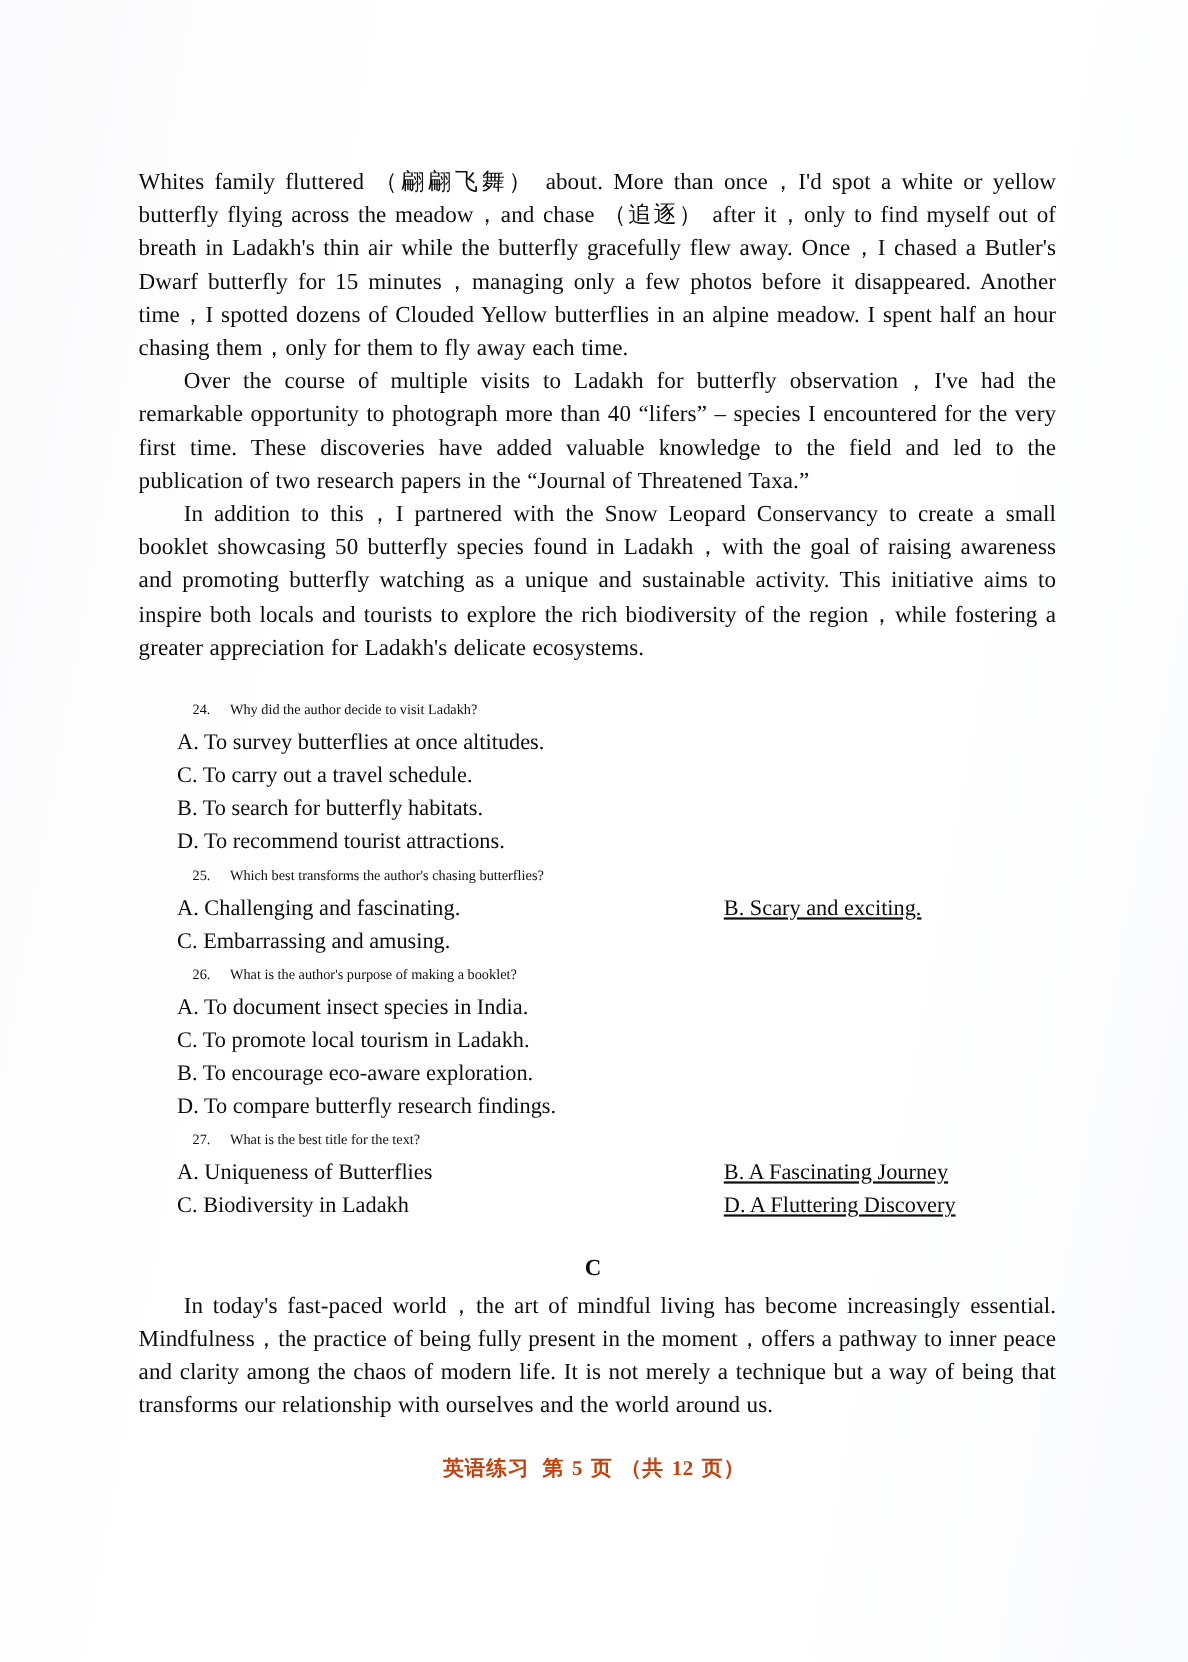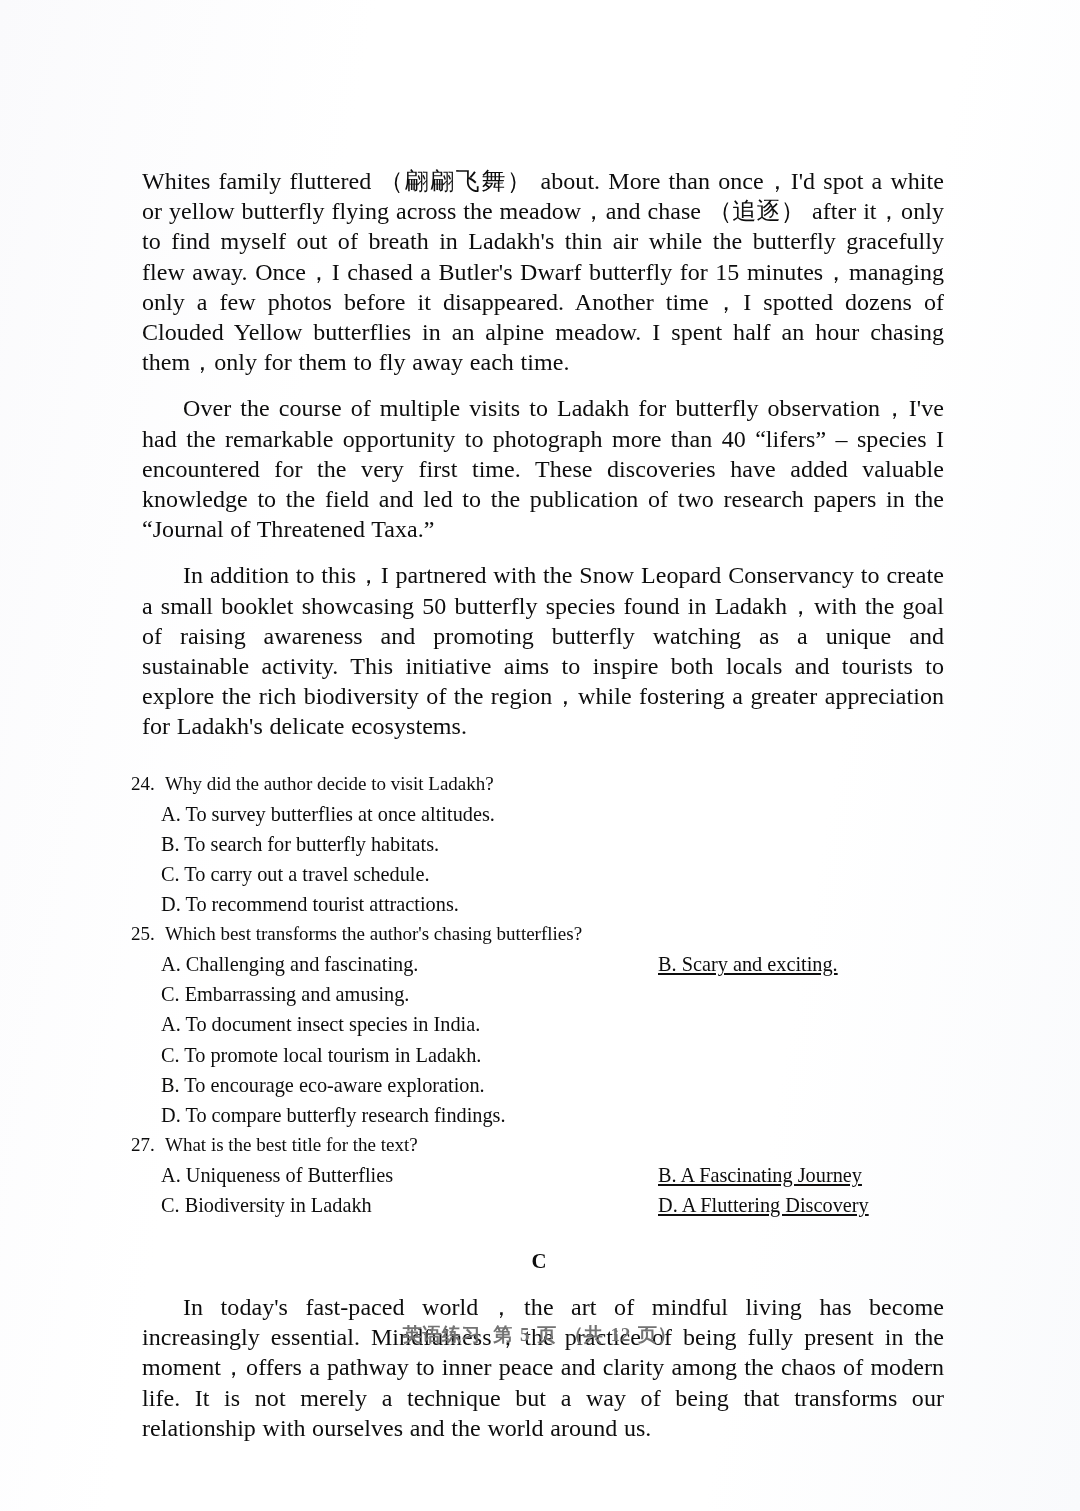--- a/index.html
+++ b/index.html
@@ -26,47 +26,48 @@
   }
 
   .content {
     position: absolute;
     left: 126px;
     top: 150px;
     width: 834px;
   }
 
   p.para {
-    margin: 16px;
+    margin: 0;
     text-align: justify;
     text-justify: inter-word;
-    font-size: 24px;
+    font-size: 21px;
     line-height: 30.2px;
     letter-spacing: 0.05px;
     word-spacing: 0.6px;
   }
   p.para.indent {
     text-indent: 41px;
   }
   p.para + p.para {
     margin-top: 0px;
   }
 
   
   .questions {
     margin-top: 27px;
   }
   .q-block {
     margin-bottom: 0px;
   }
   .q-stem {
-    font-size: 19px;
+    font-size: 13px;
     line-height: 30.1px;
     padding-left: 5px;
     white-space: nowrap;
+    margin-left: 44px;
   }
   .q-num {
     display: inline-block;
     width: 34px;
   }
   .opt-row {
     display: flex;
     font-size: 20.3px;
     line-height: 30.1px;
   }
@@ -101,21 +102,21 @@
   .footer {
     position: absolute;
     left: 0;
     right: 0;
     top: 1322px;
     text-align: center;
     font-family: "DejaVu Sans", sans-serif;
     font-size: 19px;
     font-weight: bold;
     letter-spacing: 0.6px;
-    color: #737373;
+    color: #c2410c;
   }
   .footer .f-sep { display: inline-block; width: 12px; }
   .footer .f-en {
     font-family: "Liberation Serif", "DejaVu Serif", serif;
     font-weight: bold;
   }
 </style>
 </head>
 <body>
 
@@ -133,24 +134,24 @@
 
     <div class="q-block">
       <div class="q-stem">
         <span class="q-num">24.</span><span>Why did the author decide to visit Ladakh?</span>
       </div>
       <div class="opt-stack">
         <div class="opt-row">
           <span class="opt-col">A. To survey butterflies at once altitudes.</span>
         </div>
         <div class="opt-row">
+          <span class="opt-col">C. To carry out a travel schedule.</span>
+        </div>
+        <div class="opt-row">
           <span class="opt-col">B. To search for butterfly habitats.</span>
-        </div>
-        <div class="opt-row">
-          <span class="opt-col">C. To carry out a travel schedule.</span>
         </div>
         <div class="opt-row">
           <span class="opt-col">D. To recommend tourist attractions.</span>
         </div>
       </div>
     </div>
 
     <div class="q-block">
       <div class="q-stem">
         <span class="q-num">25.</span><span>Which best transforms the author's chasing butterflies?</span>
@@ -160,20 +161,23 @@
           <span class="opt-col col-a">A. Challenging and fascinating.</span>
           <span class="opt-col col-b">B. Scary and exciting.</span>
         </div>
         <div class="opt-row">
           <span class="opt-col col-a">C. Embarrassing and amusing.</span>
         </div>
       </div>
     </div>
 
     <div class="q-block">
+      <div class="q-stem">
+        <span class="q-num">26.</span><span>What is the author's purpose of making a booklet?</span>
+      </div>
       <div class="opt-stack">
         <div class="opt-row">
           <span class="opt-col">A. To document insect species in India.</span>
         </div>
         <div class="opt-row">
           <span class="opt-col">C. To promote local tourism in Ladakh.</span>
         </div>
         <div class="opt-row">
           <span class="opt-col">B. To encourage eco-aware exploration.</span>
         </div>

